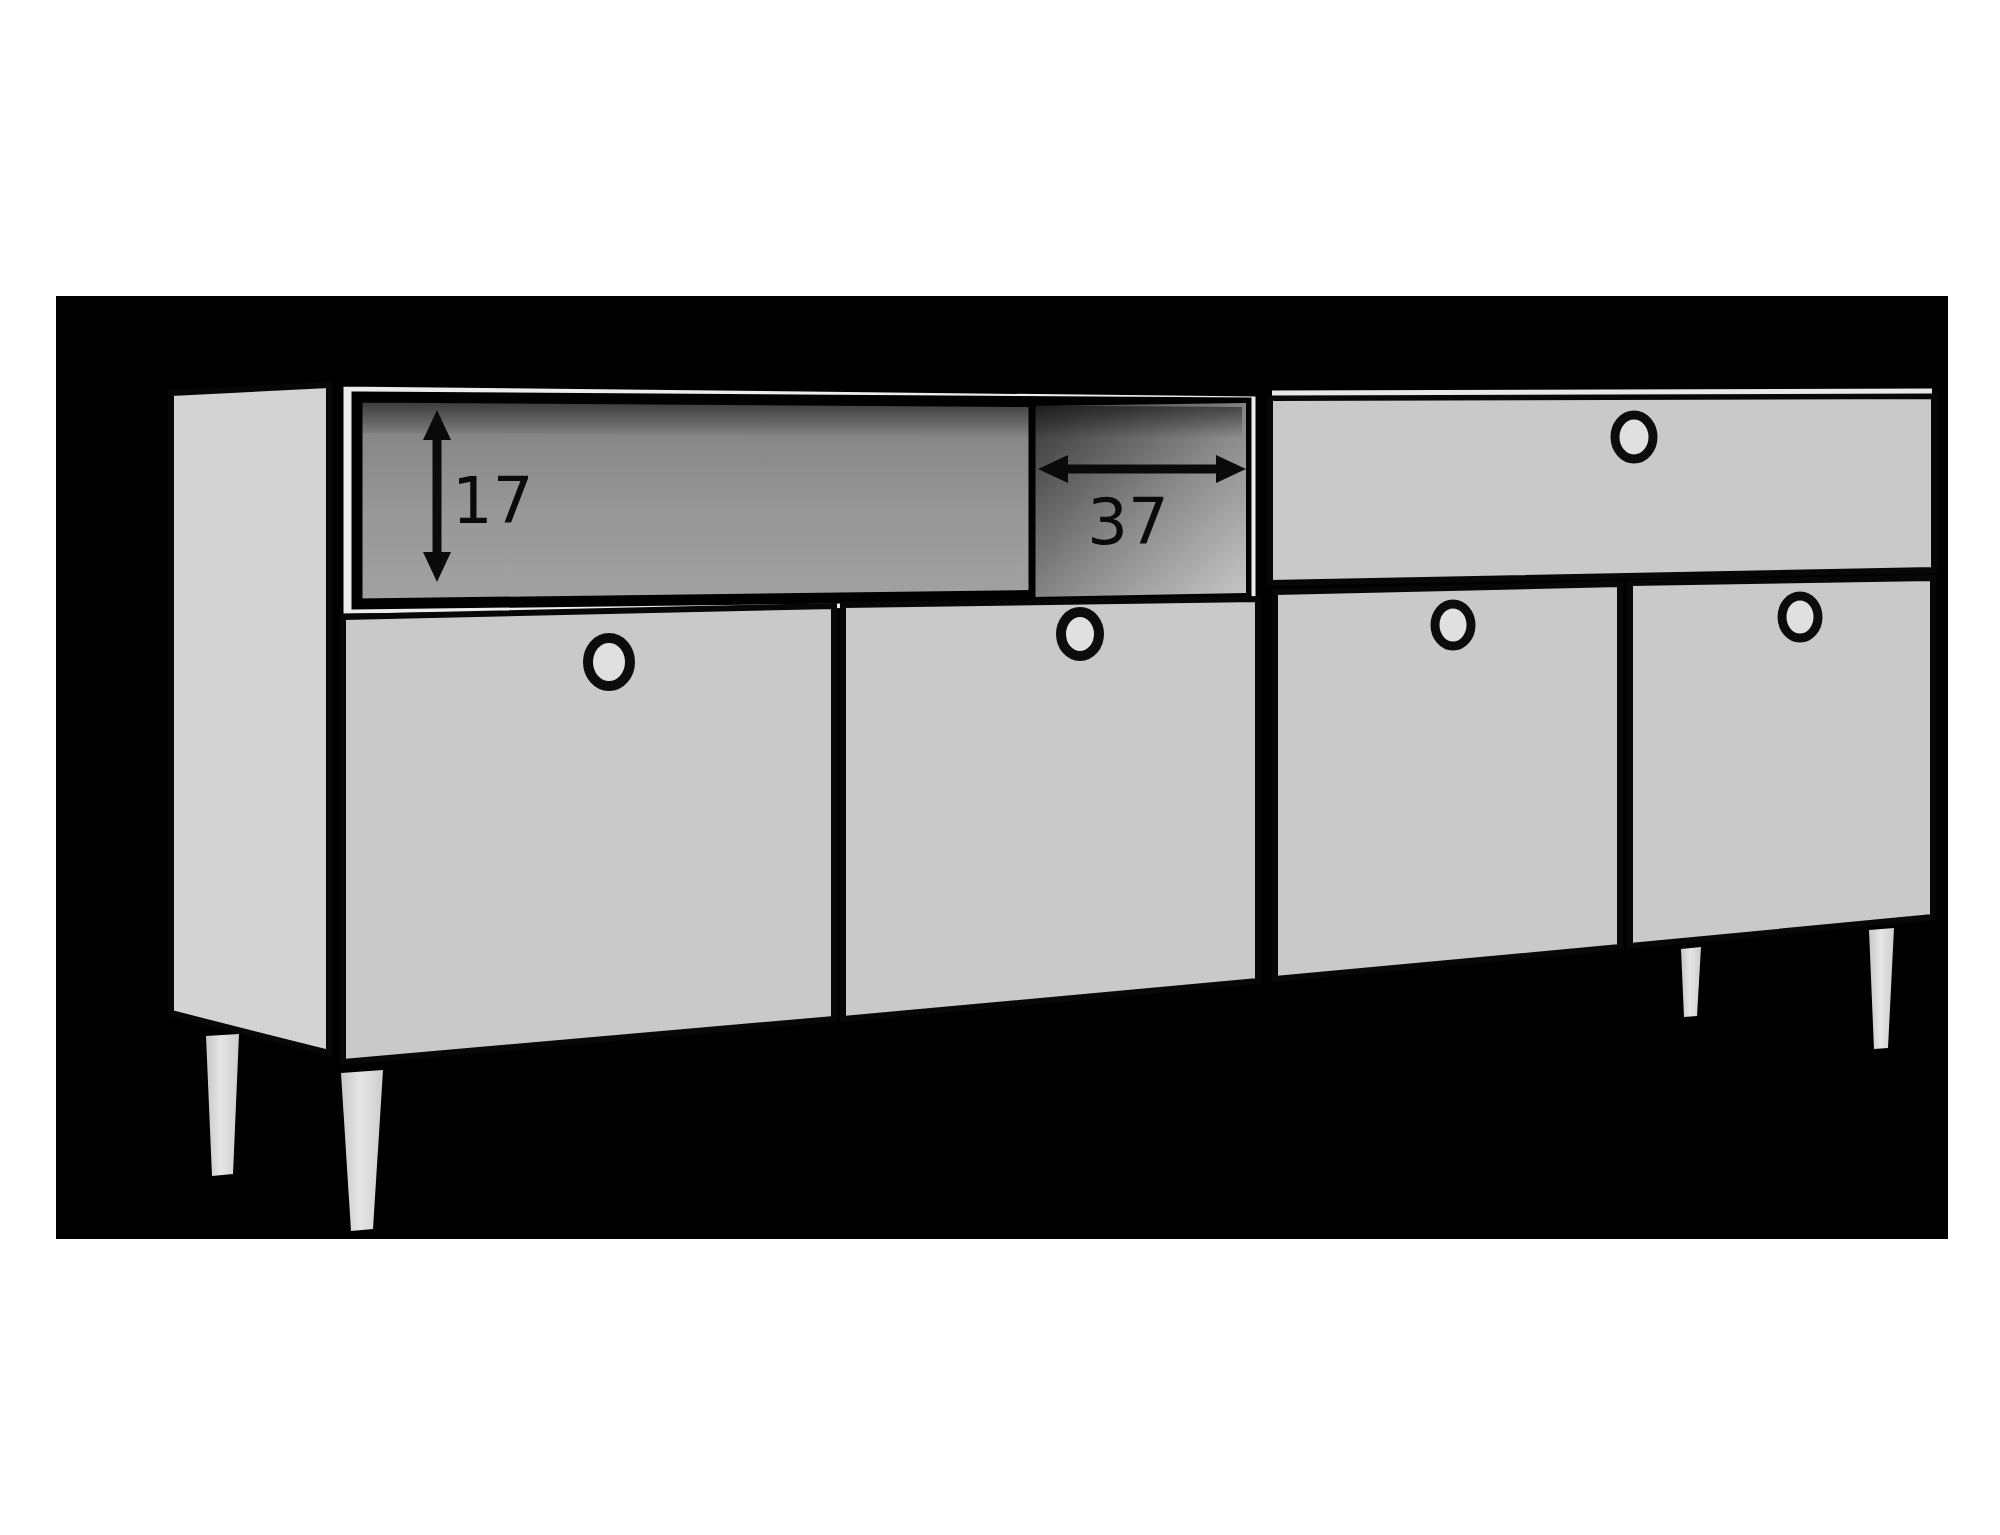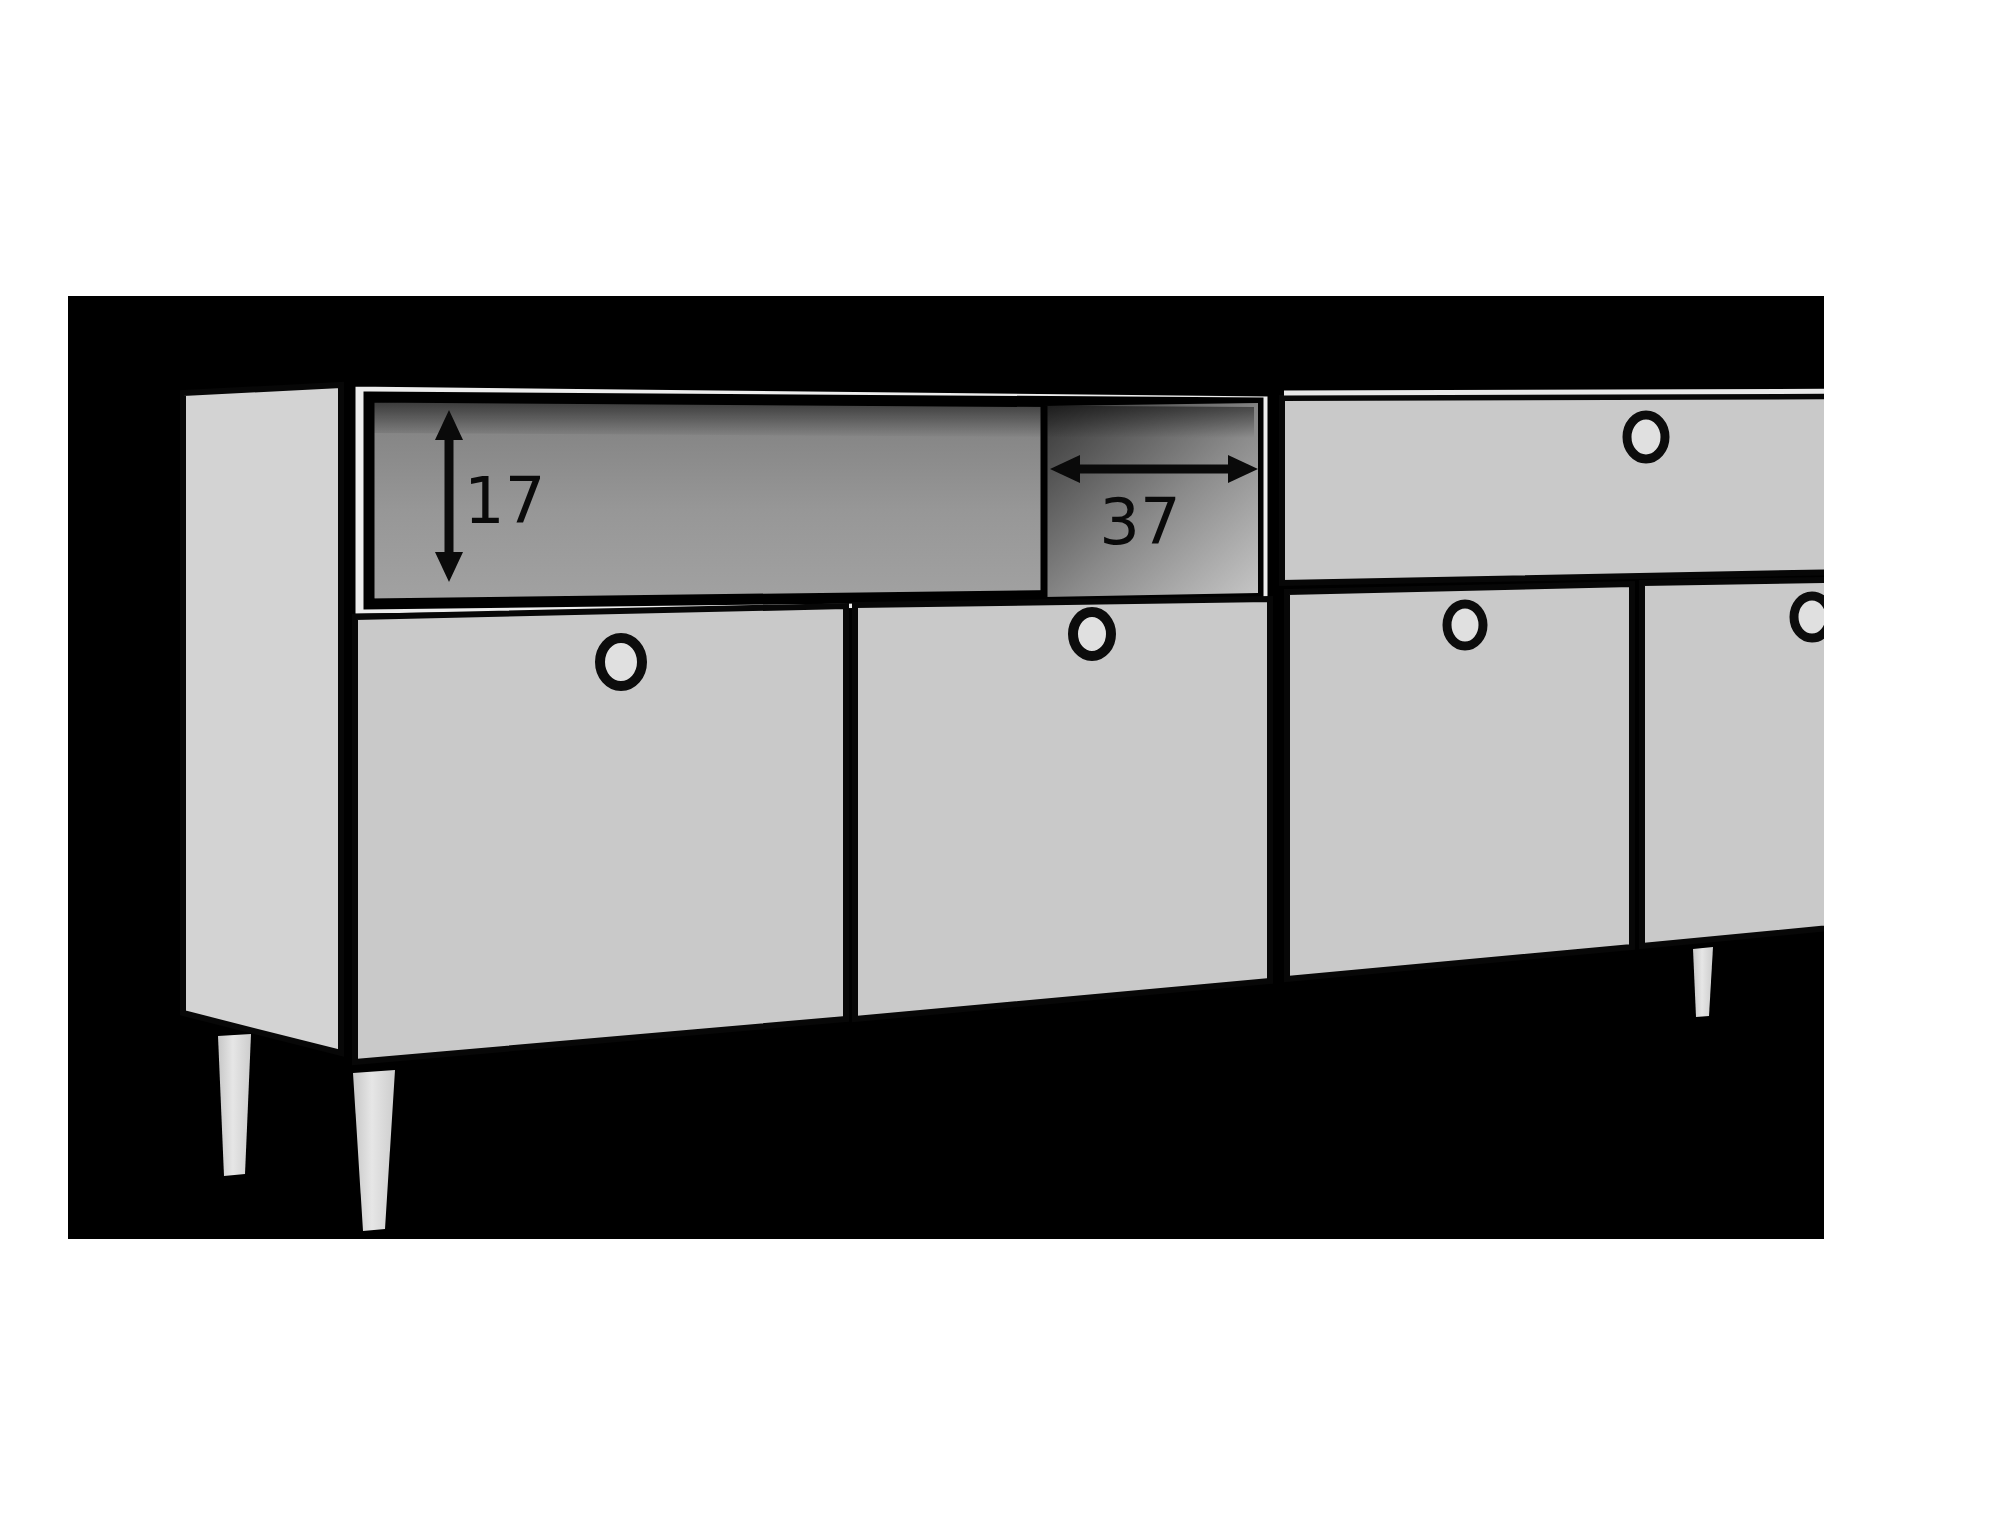--- a/index.html
+++ b/index.html
@@ -1,23 +1,22 @@
 <!DOCTYPE html>
 <html style="--background-color: #ffffff; --panel-color: #000000; --cabinet-color: #c9c9c9; --ink-color: #0a0a0a; --shelf-interior-color: #959595;"><head>
 <meta charset="utf-8">
 <style>
   html, body { margin: 0; padding: 0; background: #ffffff; }
   .page {
     position: relative;
-    width: 1812px;
+    width: 2000px;
     height: 1535px;
     background: var(--background-color, #ffffff);
     font-family: "DejaVu Sans", sans-serif;
     overflow: hidden;
-    margin-left: 12px;
   }
   .page svg { position: absolute; left: 0; top: 0; }
 
   .panel-rect { fill: var(--panel-color, #000000); }
 
   .face   { fill: var(--cabinet-color, #c9c9c9); stroke: #070707; stroke-width: 6; }
   .side   { fill: #d3d3d3; stroke: #070707; stroke-width: 6; }
   .frame  { fill: #ececec; stroke: #000000; stroke-width: 5; }
   .niche  { fill: url(#nicheBack); stroke: #000000; stroke-width: 11; }
   .rwall  { fill: url(#rightWall); }

